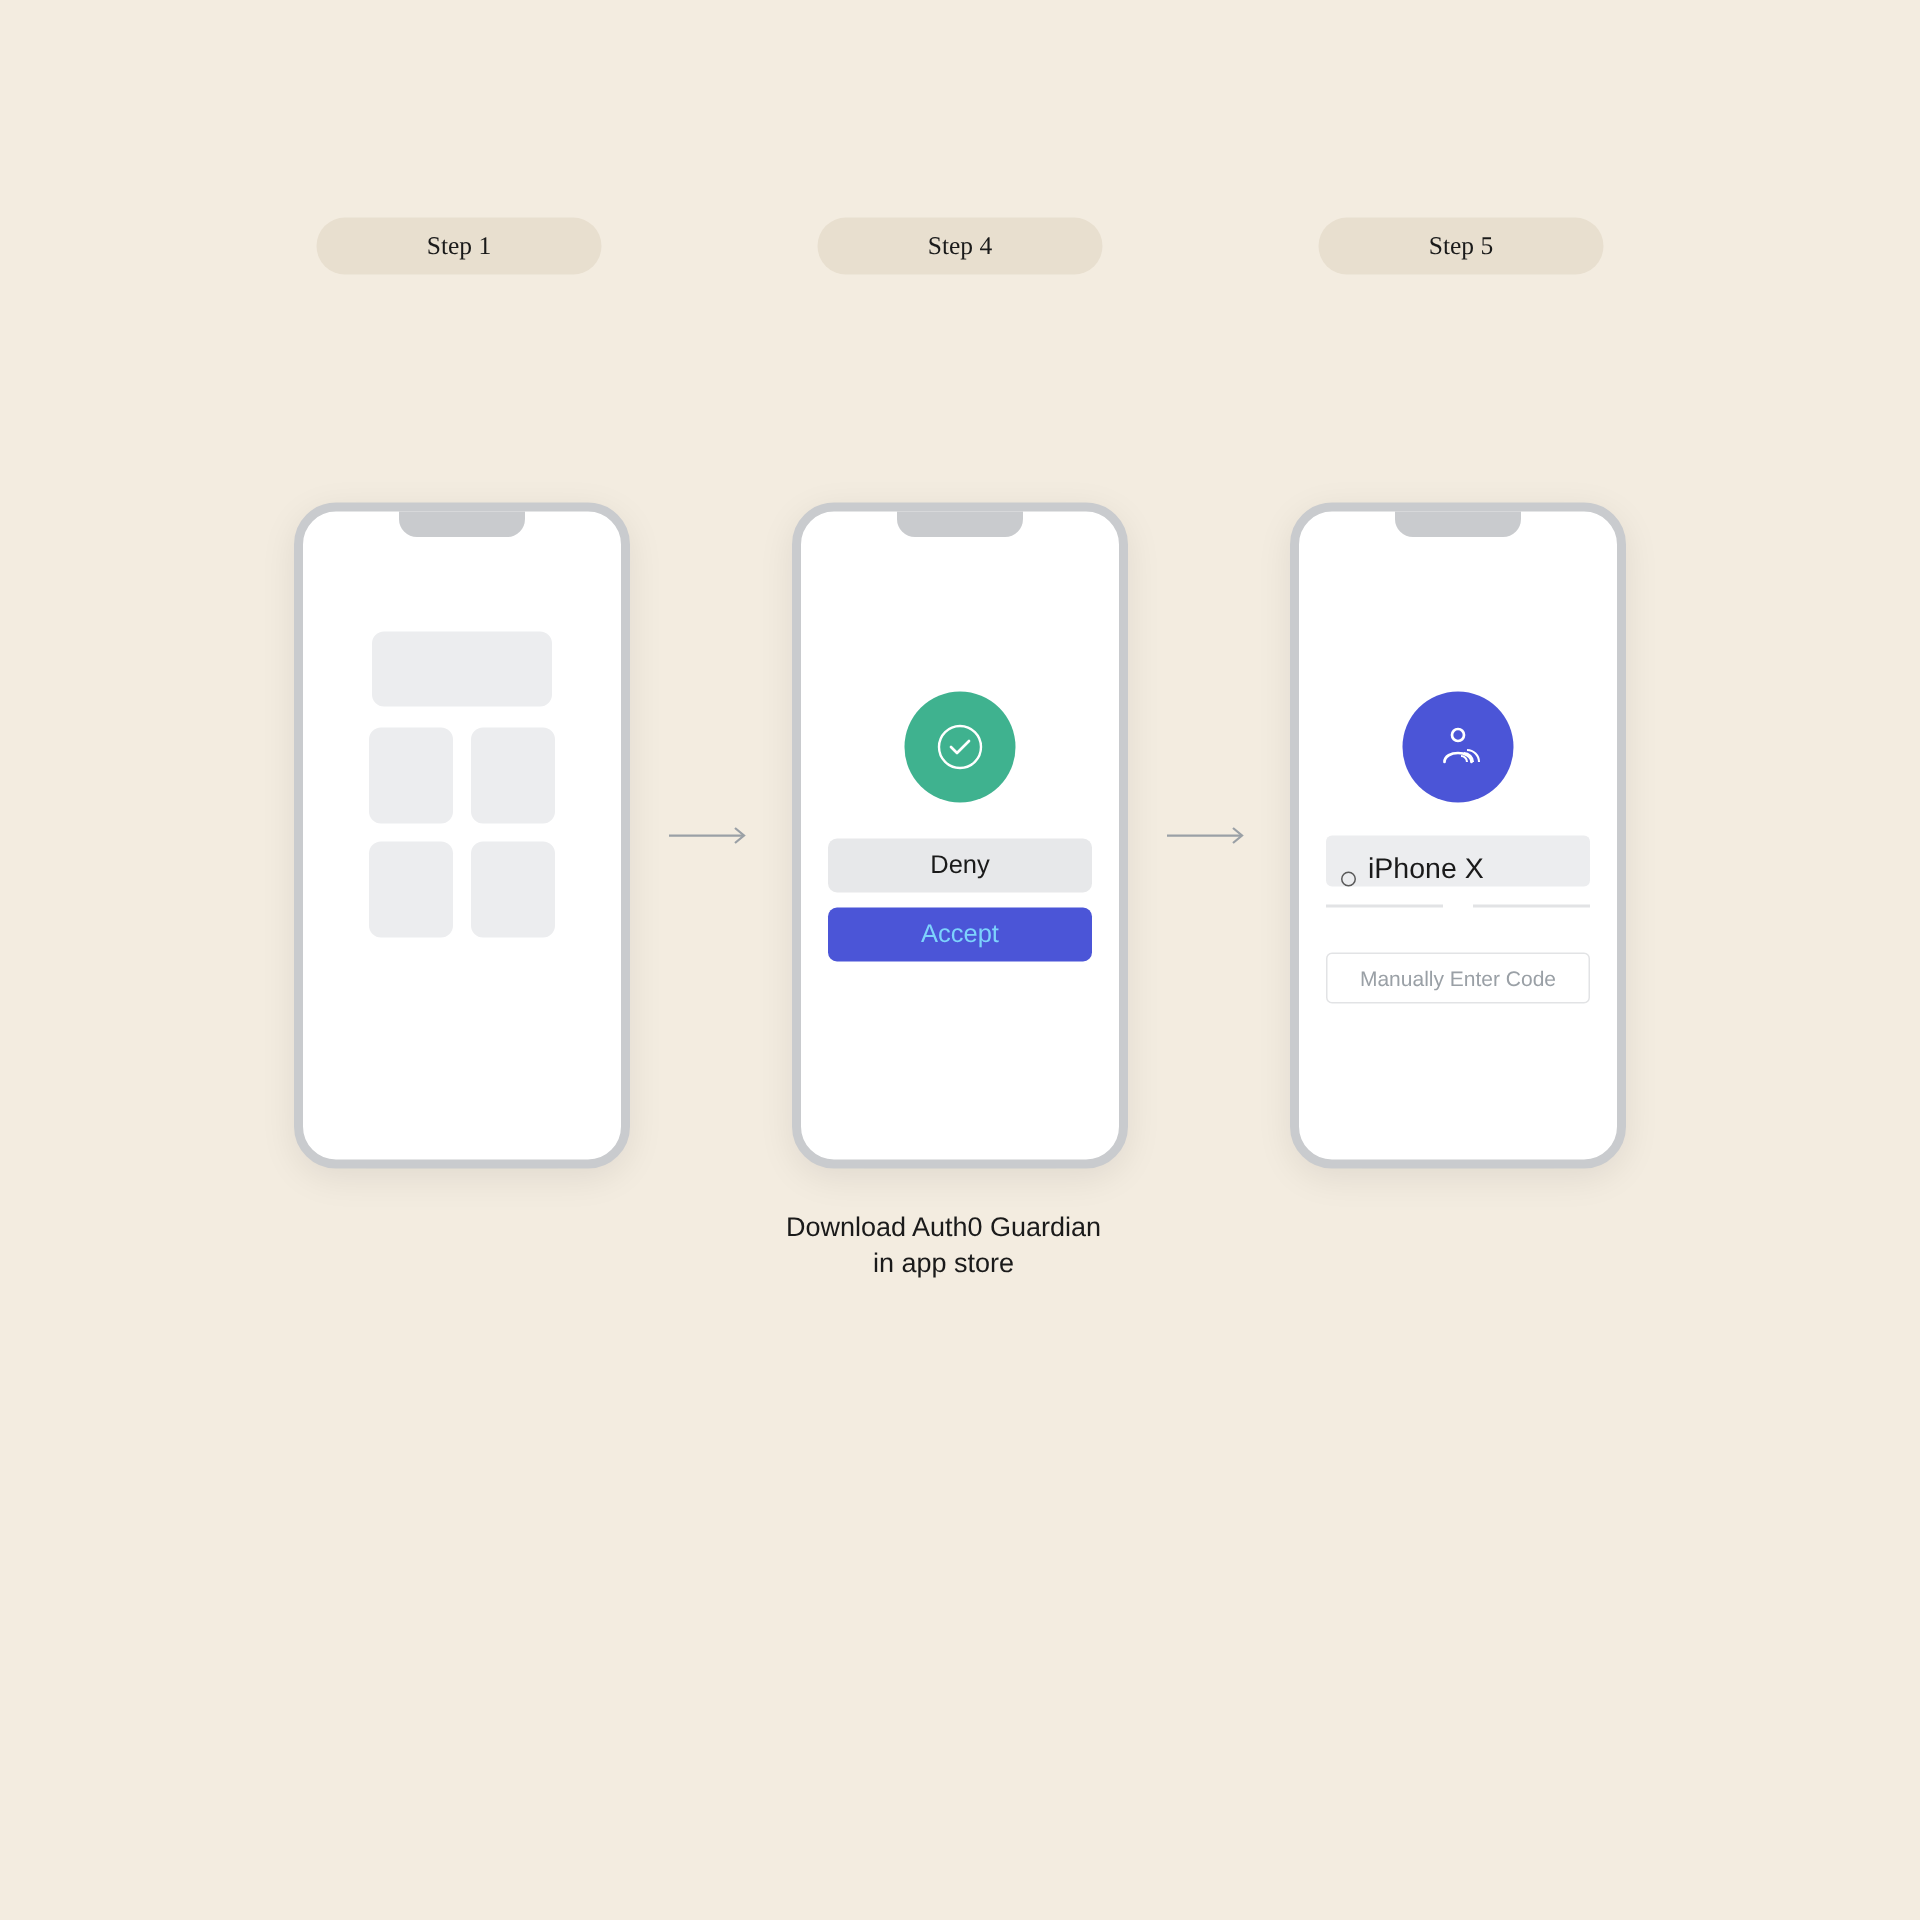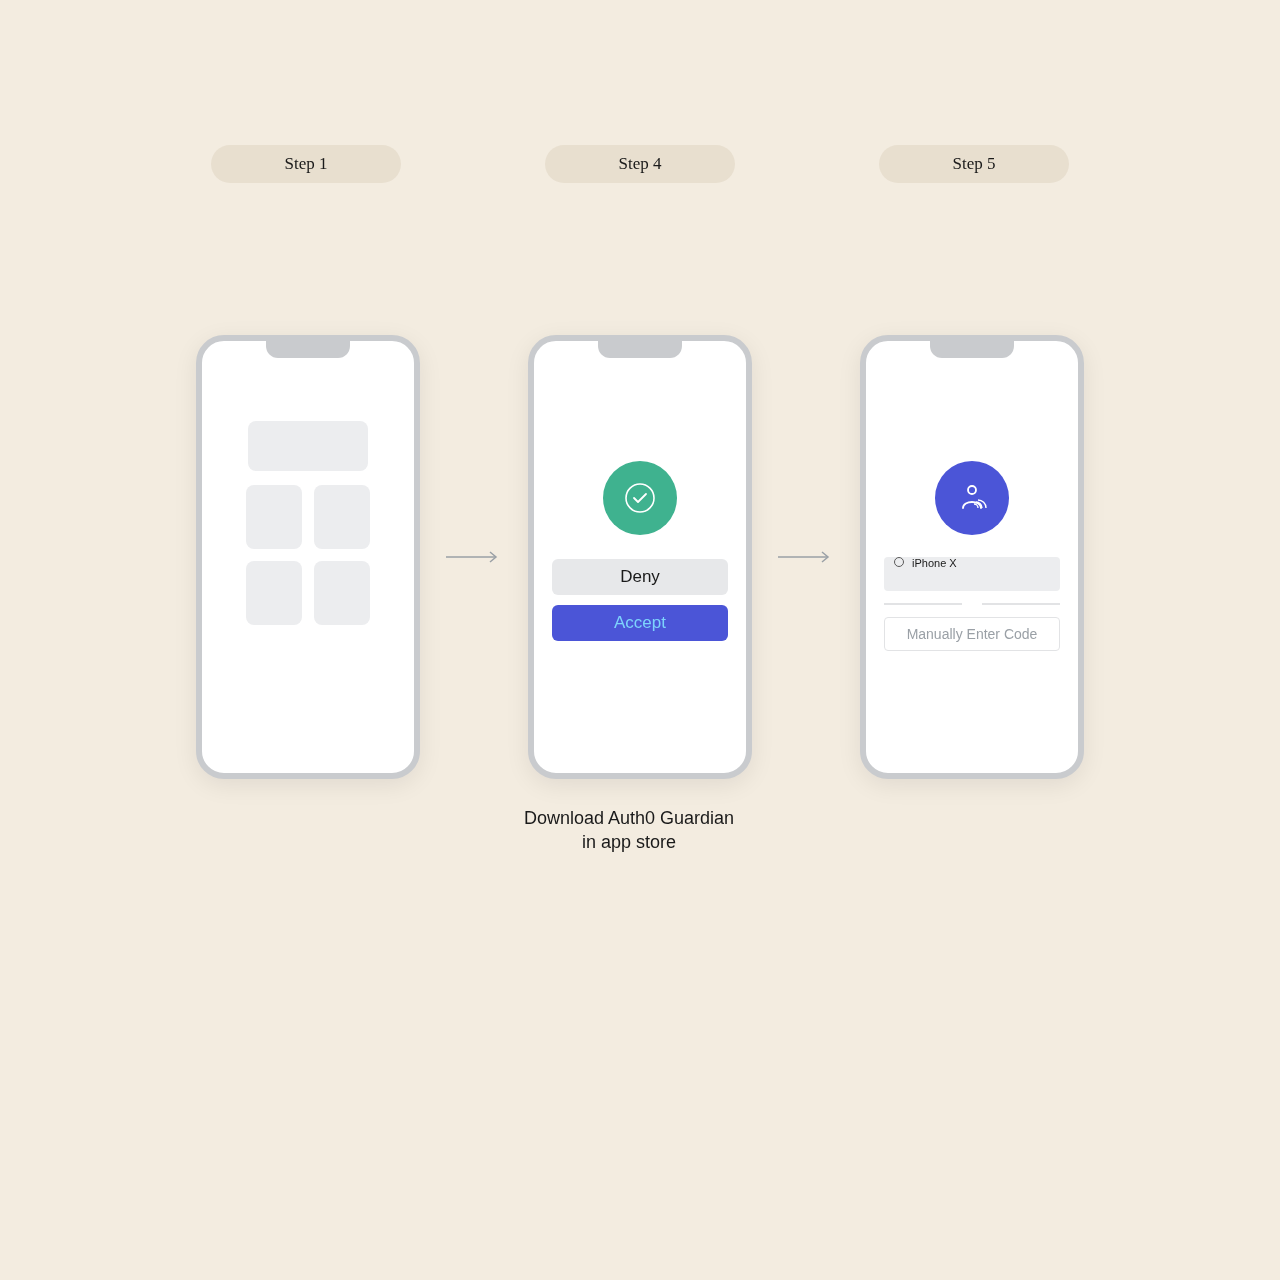--- a/index.html
+++ b/index.html
@@ -114,24 +114,24 @@
   }
   .btn.deny { background: #e7e8ea; color: #1a1a1a; margin-top: 24px; }
   .btn.accept { background: #4b55d7; color: #7dd3fc; margin-top: 10px; }
   
   .device-row {
     width: 176px;
     height: 34px;
     background: #ecedef;
     border-radius: 4px;
     display: flex;
-    align-items: flex-start;
+    align-items: flex-end;
     gap: 8px;
     padding: 0 10px;
-    font-size: 11px;
+    font-size: 19px;
     color: #1a1a1a;
     margin-top: 22px;
   }
   .radio {
     width: 10px;
     height: 10px;
     border: 1.5px solid #5a5a5a;
     border-radius: 50%;
     flex: 0 0 auto;
   }
@@ -149,21 +149,21 @@
   .manual {
     width: 176px;
     height: 34px;
     border: 1px solid #e2e3e5;
     border-radius: 4px;
     display: flex;
     align-items: center;
     justify-content: center;
     font-size: 14px;
     color: #9aa0a6;
-    margin-top: 12px;
+    margin-top: 30px;
     background: #ffffff;
   }
   
   .arrow {
     width: 60px;
     height: 24px;
     display: flex;
     align-items: center;
     justify-content: center;
     flex: 0 0 auto;

